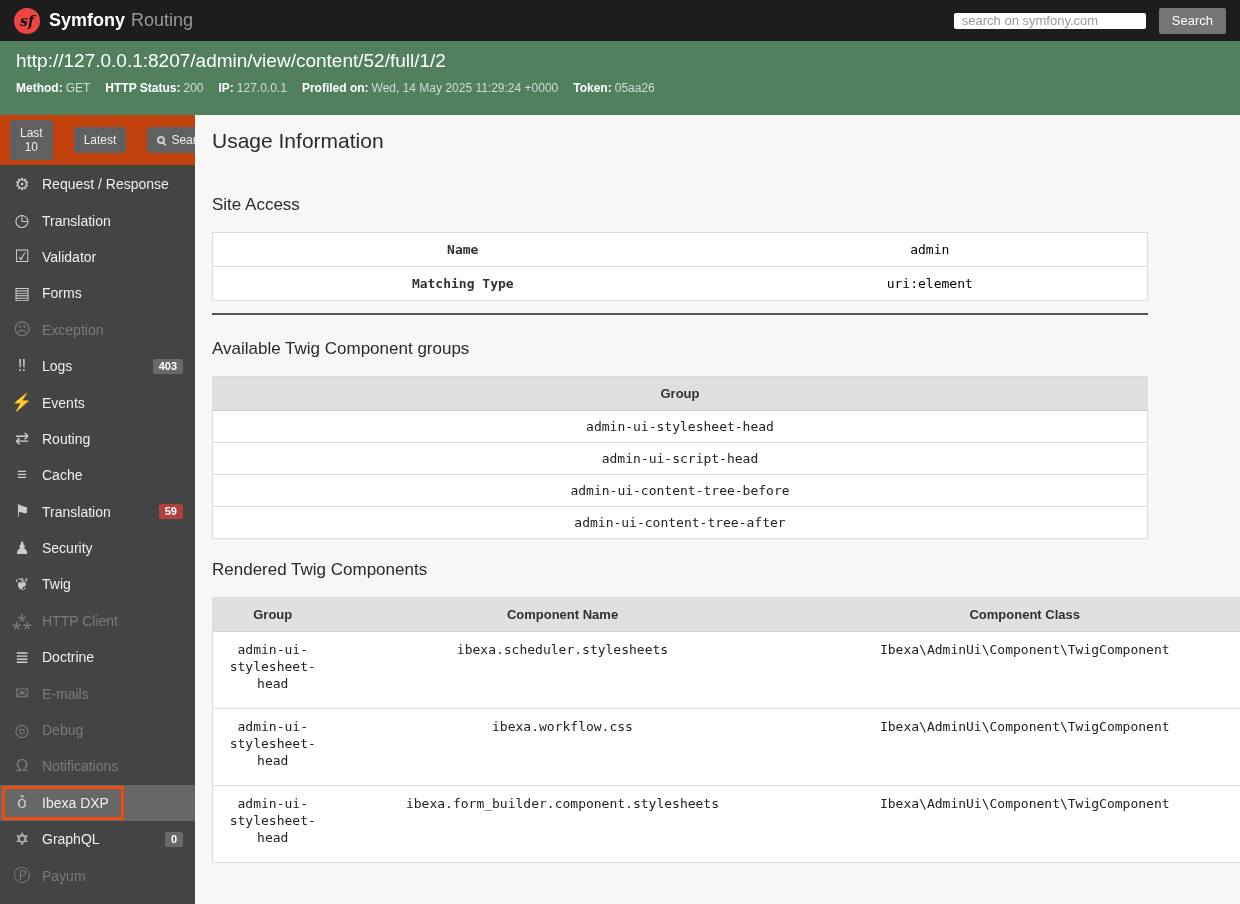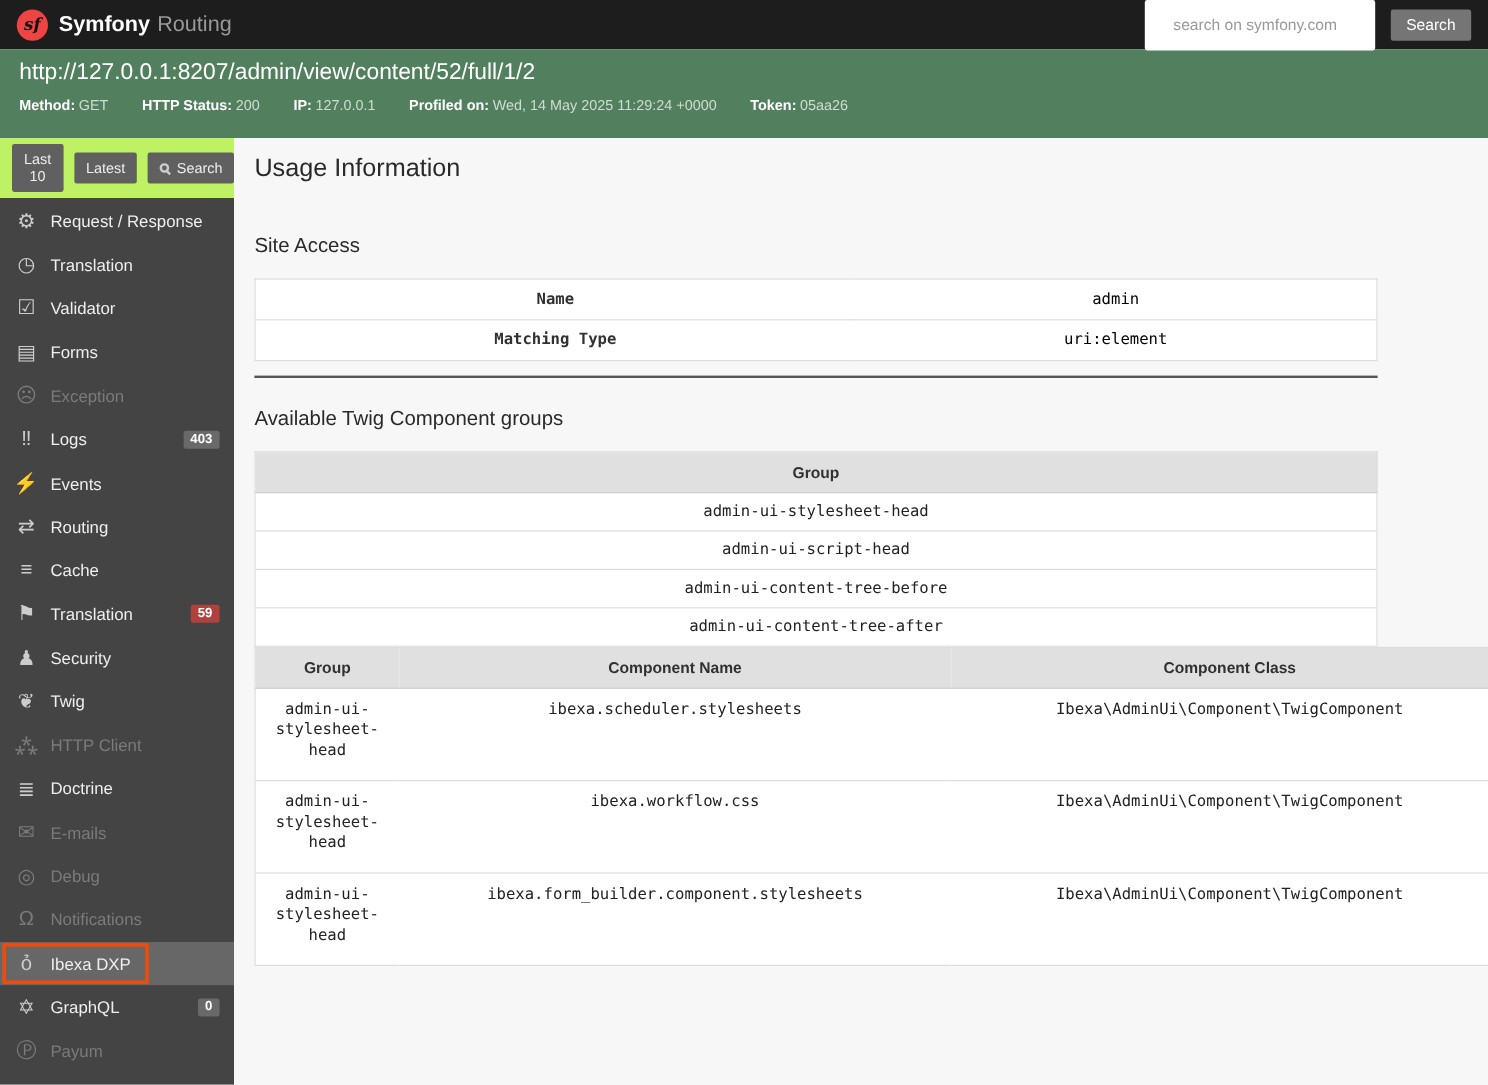--- a/index.html
+++ b/index.html
@@ -9,42 +9,42 @@
   
   .topbar { height:41px; background:#1d1d1d; display:flex; align-items:center;
             padding:0 14px; }
   .logo { width:26px; height:26px; border-radius:50%; background:#ef4444; color:#111;
           display:flex; align-items:center; justify-content:center;
           font-family:"DejaVu Serif", serif; font-style:italic; font-weight:bold;
           font-size:14px; margin-right:9px; }
   .brand { color:#fff; font-size:18px; font-weight:bold; }
   .brand-sub { color:#999; font-size:18px; font-weight:normal; margin-left:6px; }
   .topbar-spacer { flex:1; }
-  .tb-search-input { width:192px; height:42px; border:none; border-radius:2px;
-                     font-size:13px; padding:0 24px; color:#333; background:#fff; }
+  .tb-search-input { width:192px; height:16px; border:none; border-radius:2px;
+                     font-size:13px; padding:0 8px; color:#333; background:#fff; }
   .tb-search-input::placeholder { color:#999; }
   .tb-search-btn { height:26px; margin-left:13px; background:#757575; color:#fff;
                    border:none; border-radius:2px; font-size:13px; padding:0 13px;
                    cursor:pointer; }
 
   
   .request-bar { height:74px; background:#52805f; color:#fff; padding:9px 16px 0; }
   .req-url { font-size:19px; font-weight:normal; color:#fff; text-decoration:none;
              display:inline-block; margin-bottom:9px; }
-  .req-meta { display:flex; gap:28px; font-size:12px; }
+  .req-meta { display:flex; gap:15px; font-size:12px; }
   .req-meta .lbl { font-weight:bold; color:#fff; }
   .req-meta .val { color:#cfdcd3; margin-left:3px; }
 
   
   .layout { display:flex; height:789px; }
 
   
   .sidebar { width:195px; background:#444; flex:none; }
-  .sb-toolbar { background:#bef264; height:50px; display:flex; align-items:center;
-                padding:0 10px; gap:9px; }
+  .sb-toolbar { background:#c2410c; height:50px; display:flex; align-items:center;
+                padding:0 10px; gap:21px; }
   .sb-btn { background:#606060; color:#eee; border:none; border-radius:2px;
             font-size:12px; padding:6px 10px; cursor:pointer; display:flex;
             align-items:center; gap:6px; }
   .mag { width:8px; height:8px; border:2px solid #ccc; border-radius:50%;
          position:relative; display:inline-block; }
   .mag::after { content:''; position:absolute; width:2px; height:5px; background:#ccc;
                 transform:rotate(-45deg); bottom:-4px; right:-2px; }
   .sb-menu { padding-top:1px; }
   .sb-item { height:36.4px; display:flex; align-items:center; padding:0 12px 0 10px;
              color:#eee; text-decoration:none; font-size:14px; position:relative; }
@@ -290,20 +290,21 @@
   </tr>
           <tr class="g-row">
     <td class="mono">admin-ui-content-tree-before</td>
   </tr>
           <tr class="g-row">
     <td class="mono">admin-ui-content-tree-after</td>
   </tr>
         </tbody>
     </table>
 
+    <h3 class="sec section-gap3">Rendered Twig Components</h3>
     <table class="tbl-wide">
       <thead>
           <tr>
         <th class="col-group">Group</th>
         <th class="col-name">Component Name</th>
         <th>Component Class</th>
       </tr>
         </thead>
       <tbody id="rendered-body">
           <tr class="r-row">

